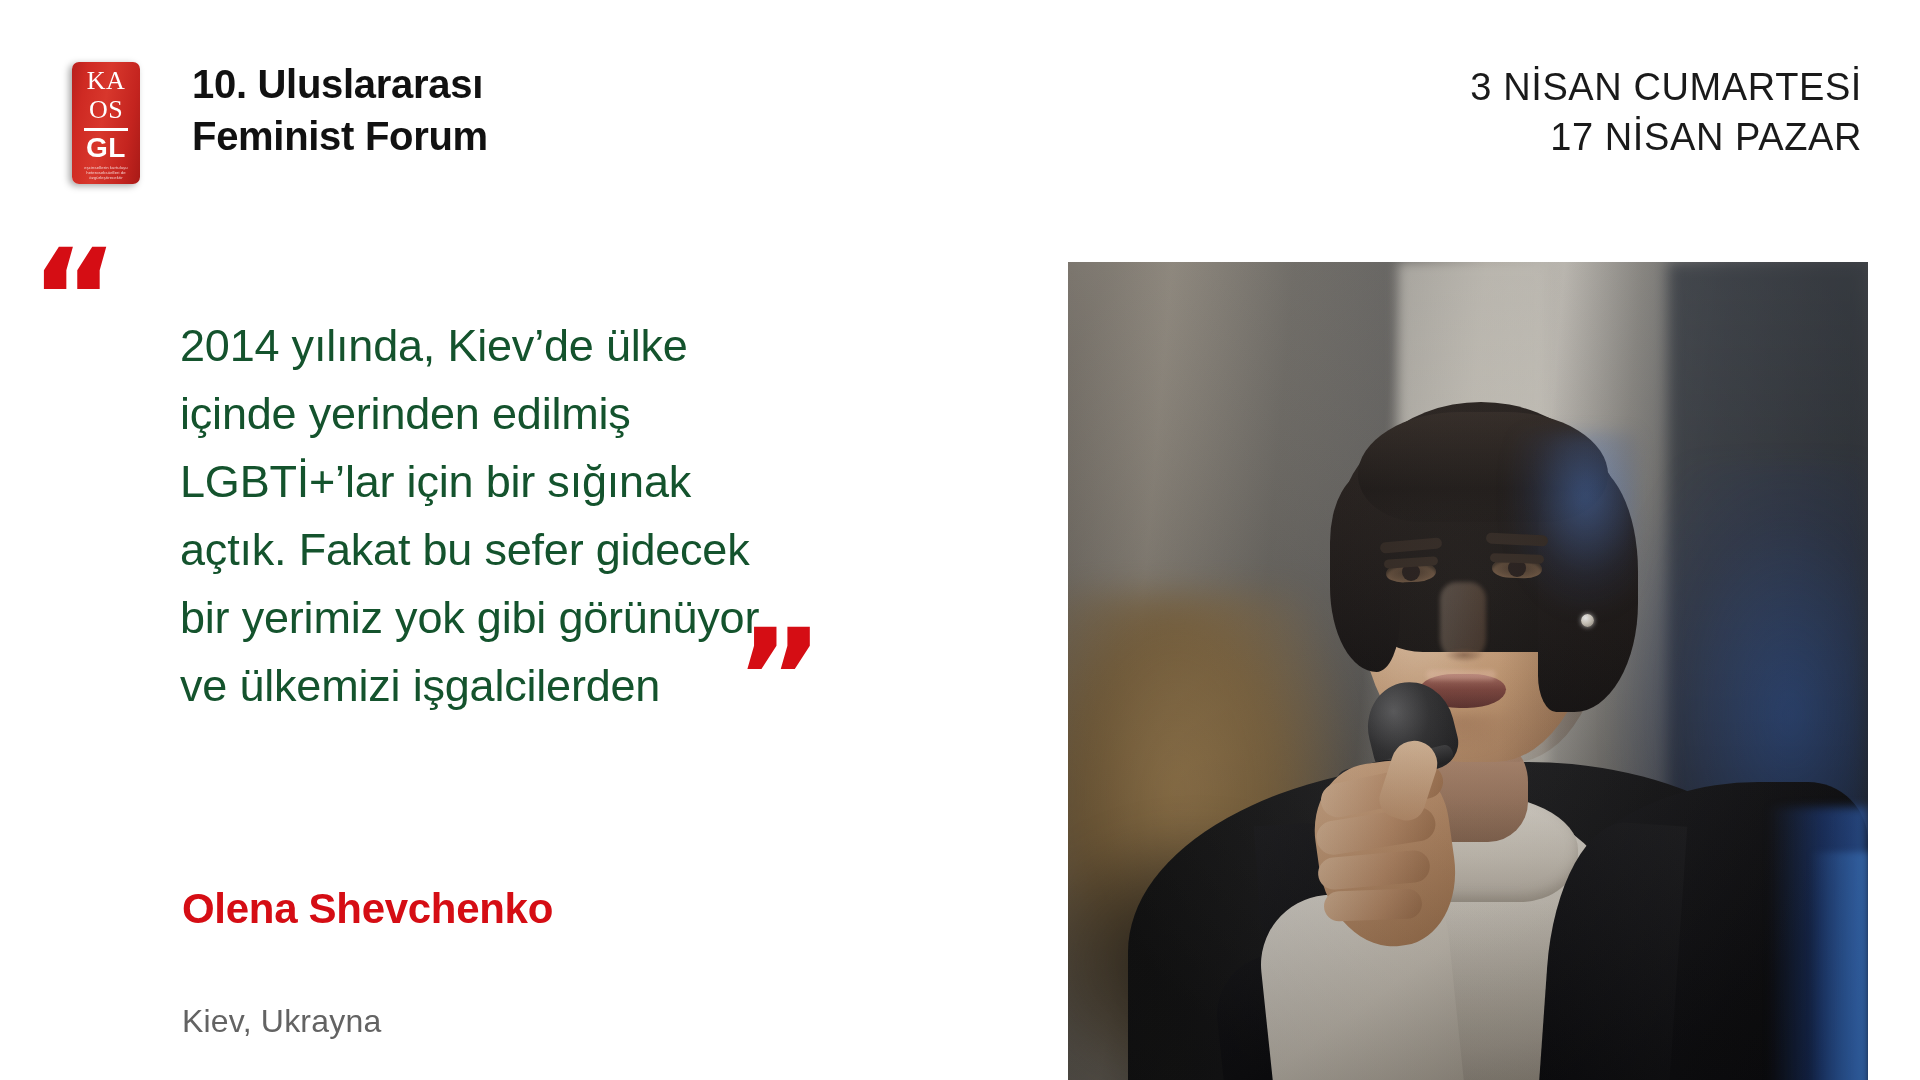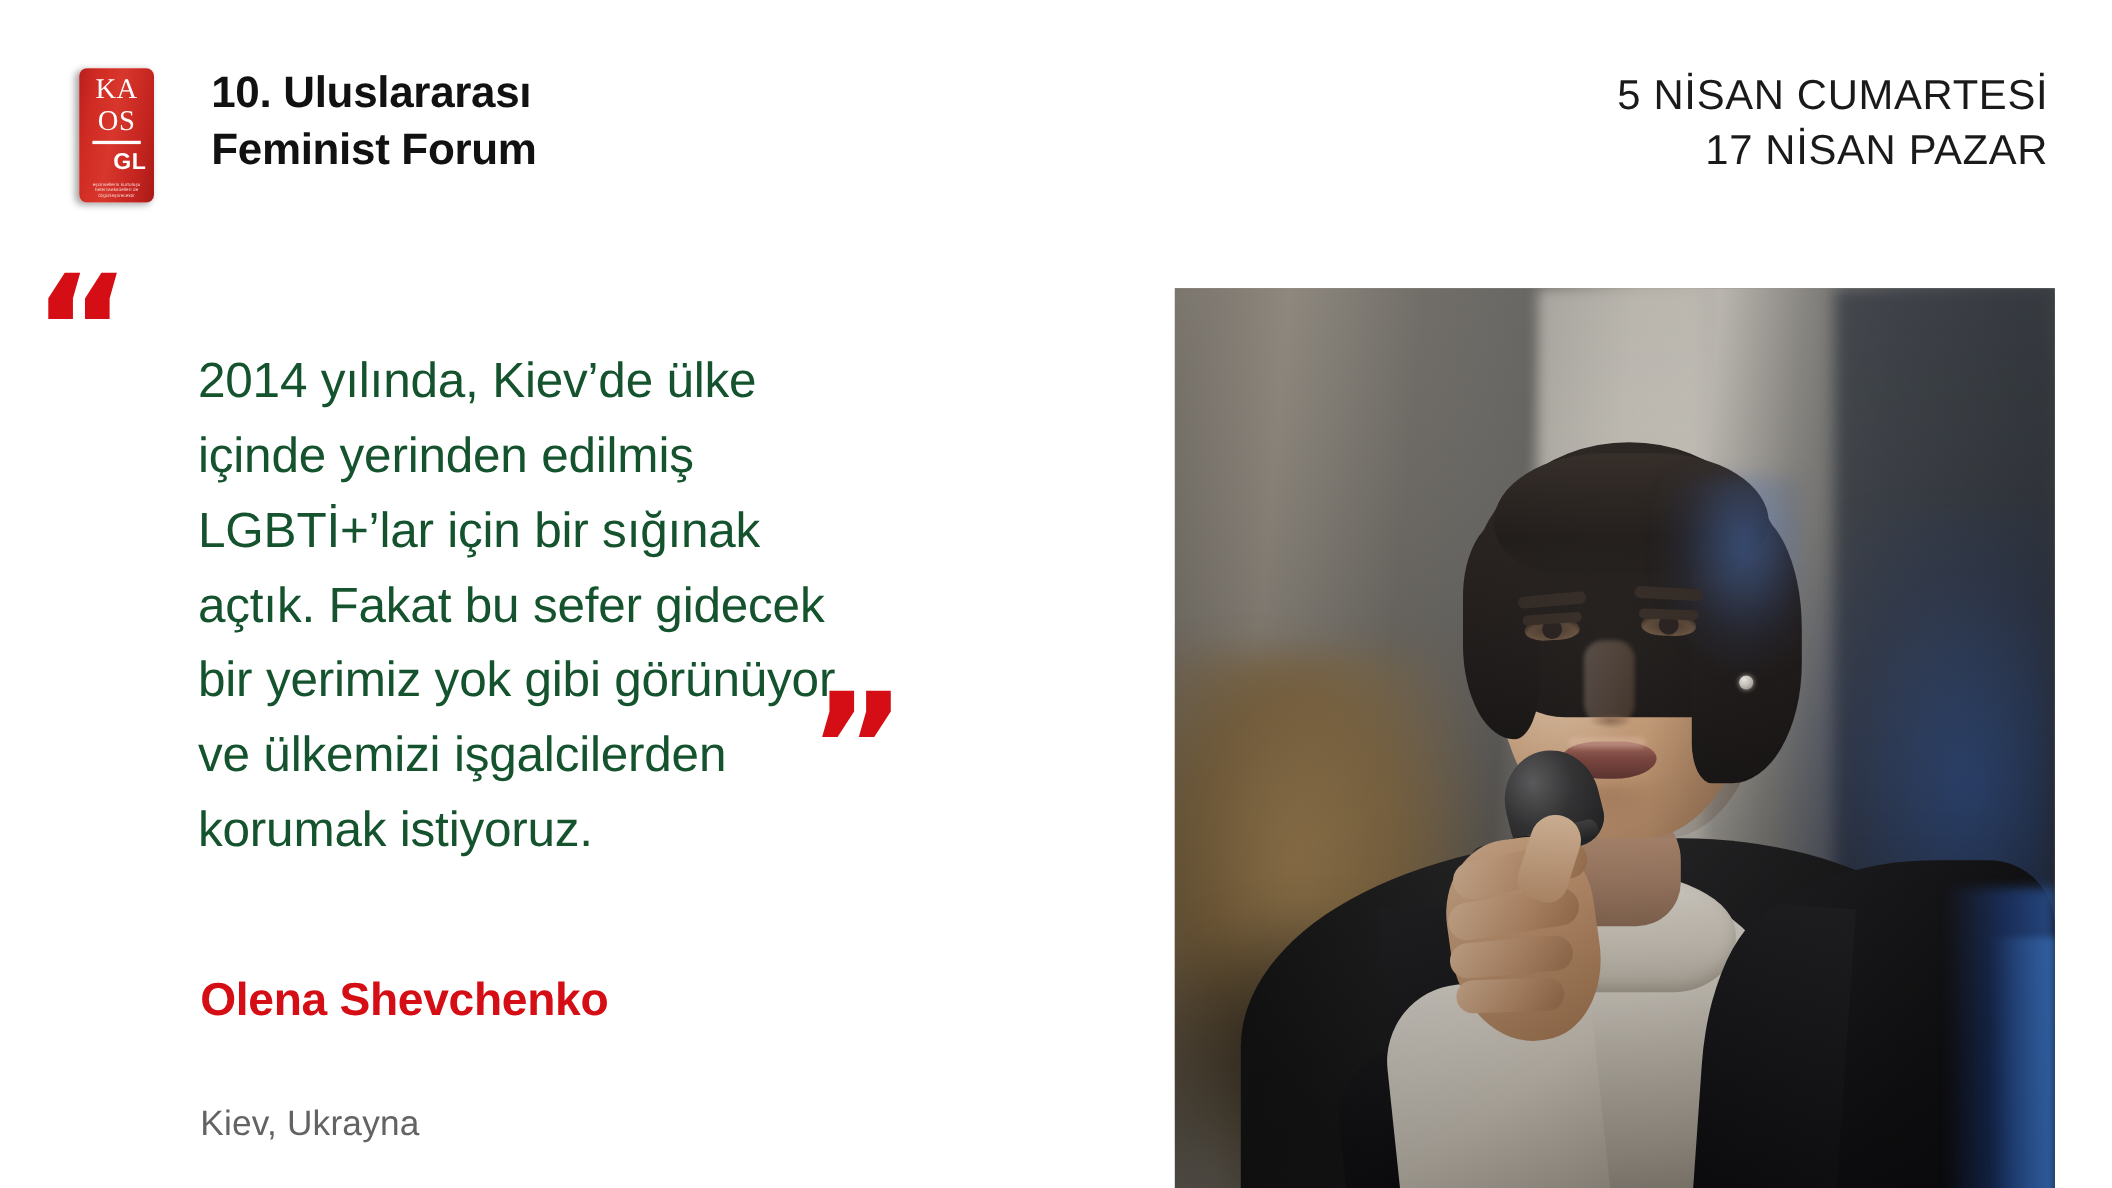--- a/index.html
+++ b/index.html
@@ -65,27 +65,27 @@
   .logo-rule {
     position: absolute;
     left: 12px;
     top: 66px;
     width: 44px;
     height: 3px;
     background: #fff;
   }
   .logo-gl {
     position: absolute;
-    left: 12px; top: 70px;
+    left: 0; top: 70px;
     width: 68px;
     text-align: center;
     color: #fff;
     font-family: "Liberation Sans", sans-serif;
     font-weight: bold;
-    font-size: 21px;
+    font-size: 28px;
     line-height: 32px;
     letter-spacing: 0.5px;
   }
   .logo-tagline {
     position: absolute;
     left: 0;
     top: 103px;
     width: 68px;
     text-align: center;
     color: #f4d3d1;
@@ -506,36 +506,35 @@
       <div class="logo-tagline">eşcinsellerin kurtuluşu
 heteroseksüelleri de
 özgürleştirecektir</div>
     </div>
   </div>
 
   <div id="forum-title">10. Uluslararası
 Feminist Forum</div>
 
   <div id="dates">
-    <span class="date-line">5 NİSAN CUMARTESİ</span>
+    <span class="date-line">3 NİSAN CUMARTESİ</span>
     <span class="date-line">17 NİSAN PAZAR</span>
   </div>
 
 </div>
 
 <div id="quote-mark-open">“</div>
 
 <div id="quote-text">
   <span class="qline">2014 yılında, Kiev’de ülke</span>
   <span class="qline">içinde yerinden edilmiş</span>
   <span class="qline">LGBTİ+’lar için bir sığınak</span>
   <span class="qline">açtık. Fakat bu sefer gidecek</span>
   <span class="qline">bir yerimiz yok gibi görünüyor</span>
   <span class="qline">ve ülkemizi işgalcilerden</span>
-  <span class="qline">korumak istiyoruz.</span>
 </div>
 
 <div id="quote-mark-close">”</div>
 
 <div id="speaker-name">Olena Shevchenko</div>
 <div id="speaker-location">Kiev, Ukrayna</div>
 
 <div id="photo">
   <div class="ph" id="bg-wall"></div>
   <div class="ph" id="bg-panel-light"></div>

